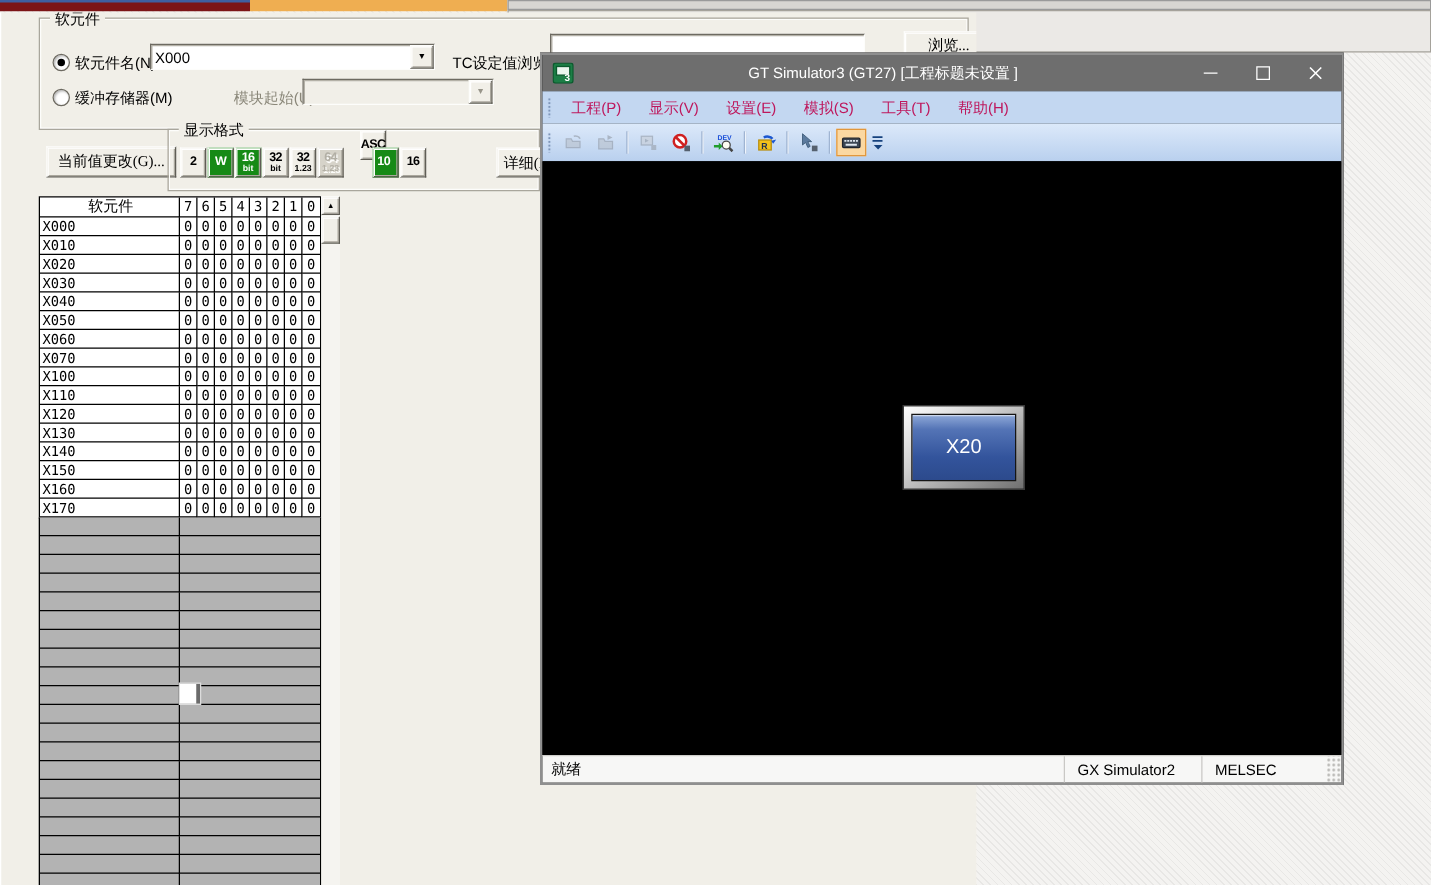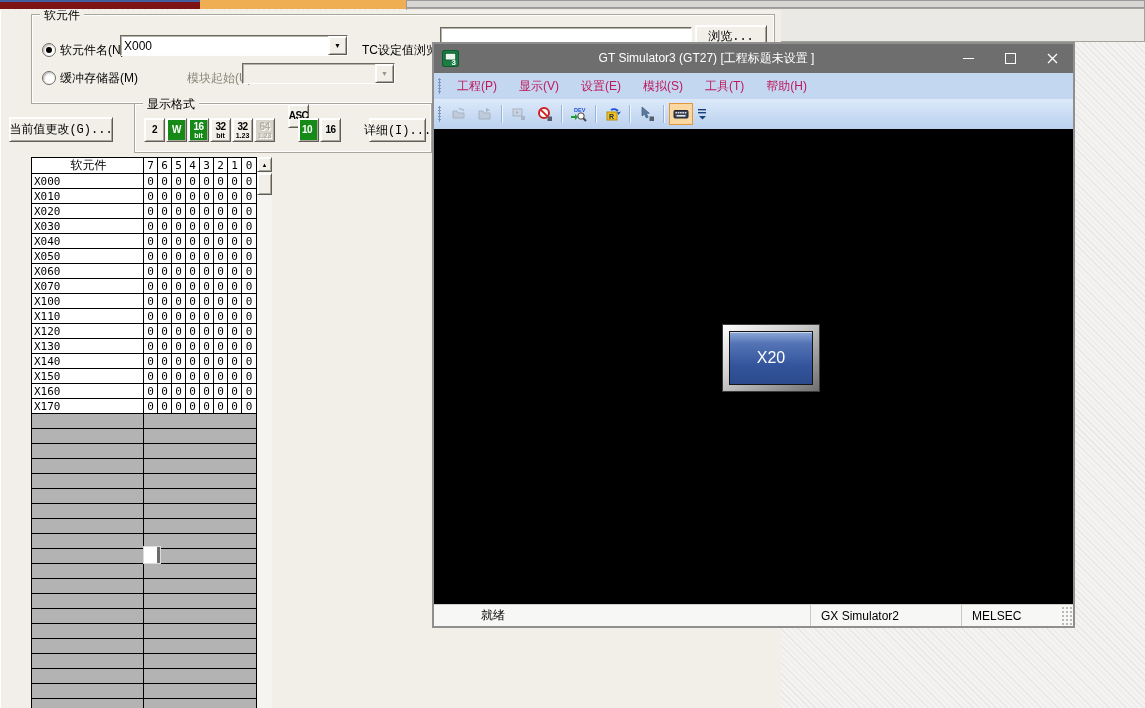--- a/index.html
+++ b/index.html
@@ -30,21 +30,21 @@
              box-shadow:inset 1px 1px 0 #fff,inset -1px -1px 0 #aaa79d;}
   .bevel-in{background:#fff;border:1px solid;border-color:#6d6a61 #fdfdfb #fdfdfb #6d6a61;
             box-shadow:inset 1px 1px 0 #b4b1a7;}
   .combo{position:absolute;display:flex;box-sizing:border-box;height:21px;}
   .combo input{flex:1;border:0;outline:none;font-size:12px;padding:0 3px;background:transparent;
                font-family:"Liberation Sans",sans-serif;min-width:0;}
   .combo .arrow{width:17px;display:flex;align-items:center;justify-content:center;font-size:7px;color:#000;}
   .combo.disabled{background:#f1efe8;}
   .combo.disabled .arrow{color:#98958a;}
   .btn{position:absolute;font-size:12px;color:#000;display:flex;align-items:center;justify-content:center;
-       box-sizing:border-box;cursor:default;white-space:nowrap;font-family:Liberation Mono, monospace;}
+       box-sizing:border-box;cursor:default;white-space:nowrap;font-family:Liberation Serif, serif;margin-left:28px;}
   .fmt{position:absolute;width:21px;height:24px;display:flex;flex-direction:column;align-items:center;
        justify-content:center;box-sizing:border-box;font-weight:bold;}
   .fmt .main{font-size:10px;line-height:10px;letter-spacing:-.5px;}
   .fmt .sub{font-size:7px;line-height:7px;}
   .fmt .sub:empty{display:none;}
   .fmt.active{background:#168a16;color:#fff;}
   .fmt.disabled{background:#d6d3c9;color:#b2afa5;text-shadow:1px 1px 0 #fdfdfb;}
   
   #tbl,#tbl-empty{position:absolute;left:30px;width:226px;border:1px solid #000;box-sizing:border-box;
         font-family:"DejaVu Sans Mono",monospace;font-size:11px;background:#fff;}
@@ -91,23 +91,23 @@
   #client{flex:1;background:#000;position:relative;}
   
   #x20-frame{position:absolute;left:288px;top:195px;width:98px;height:68px;box-sizing:border-box;
              border:1px solid #3a3a3a;background:linear-gradient(145deg,#fdfdfd 0%,#cfcfcf 40%,#6f6f6f 100%);
              padding:6px;}
   #x20-inner{width:100%;height:100%;box-sizing:border-box;border:1px solid #151515;
              background:linear-gradient(180deg,#8fa9d8 0%,#5474b6 22%,#33549c 65%,#2c4a8c 100%);
              box-shadow:inset 0 1px 0 rgba(255,255,255,.55);
              display:flex;align-items:center;justify-content:center;color:#fff;font-size:16px;}
   #statusbar{height:21px;background:#f7f7f6;border-top:1px solid #cfcecb;display:flex;align-items:center;
-             flex:0 0 auto;font-size:12px;color:#000;padding-left:40px;}
+             flex:0 0 auto;font-size:12px;color:#000;}
   #statusbar .s-left{flex:1;padding-left:7px;}
-  #statusbar .s-cell{border-left:1px solid #c9c8c5;height:100%;display:flex;align-items:center;padding:0 10px;box-sizing:border-box;margin-left:41px;}
+  #statusbar .s-cell{border-left:1px solid #c9c8c5;height:100%;display:flex;align-items:center;padding:0 10px;box-sizing:border-box;}
   #statusbar .s-sim{width:110px;}
   #statusbar .s-plc{width:100px;}
   #statusbar .s-grip{width:12px;height:100%;
         background-image:radial-gradient(#b9b8b5 1px,transparent 1.2px);background-size:4px 4px;
         background-position:bottom right;}
 </style>
 </head>
 <body>
 
 <div id="root">

